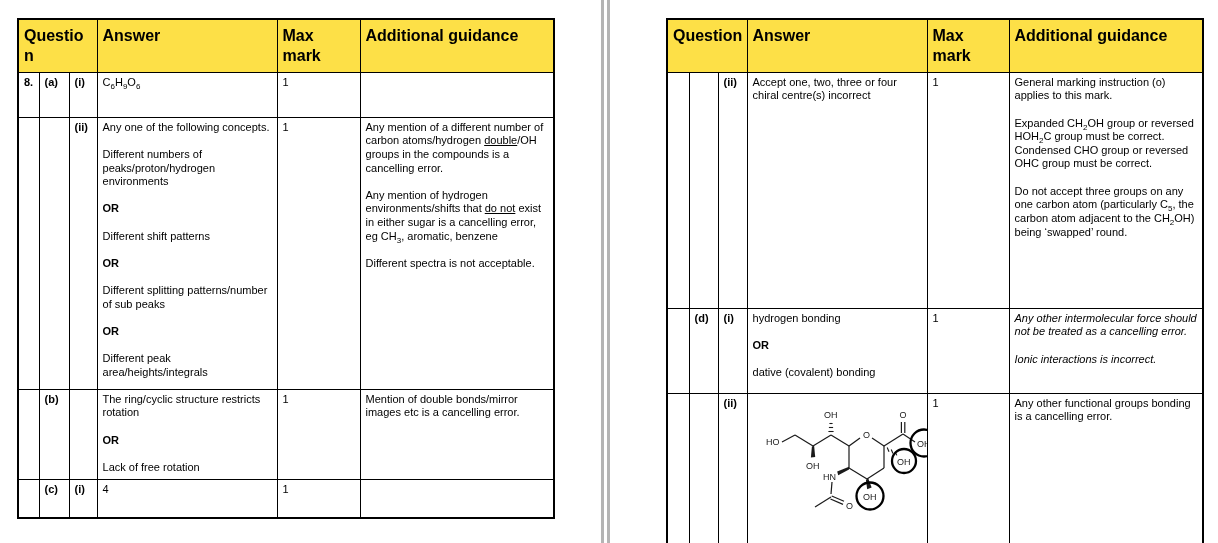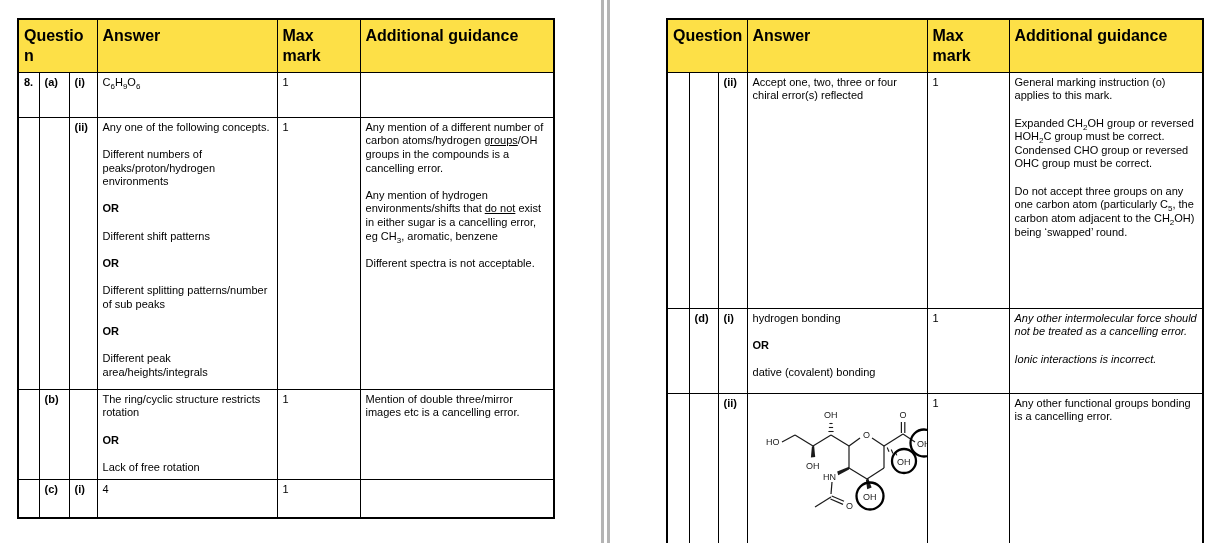--- a/index.html
+++ b/index.html
@@ -65,29 +65,29 @@
     <td>C<sub>6</sub>H<sub>9</sub>O<sub>6</sub></td>
     <td class="mm">1</td>
     <td></td>
   </tr>
   <tr style="height:272px">
     <td class="qc"></td>
     <td class="qc"></td>
     <td class="qc">(ii)</td>
     <td>Any one of the following concepts.<br><br>Different numbers of peaks/proton/hydrogen environments<br><br><b>OR</b><br><br>Different shift patterns<br><br><b>OR</b><br><br>Different splitting patterns/number of sub peaks<br><br><b>OR</b><br><br>Different peak area/heights/integrals</td>
     <td class="mm">1</td>
-    <td>Any mention of a different number of carbon atoms/hydrogen <u>groups</u>/OH groups in the compounds is a cancelling error.<br><br>Any mention of hydrogen environments/shifts that <u>do not</u> exist in either sugar is a cancelling error, eg CH<sub>3</sub>, aromatic, benzene<br><br>Different spectra is not acceptable.</td>
+    <td>Any mention of a different number of carbon atoms/hydrogen <u>double</u>/OH groups in the compounds is a cancelling error.<br><br>Any mention of hydrogen environments/shifts that <u>do not</u> exist in either sugar is a cancelling error, eg CH<sub>3</sub>, aromatic, benzene<br><br>Different spectra is not acceptable.</td>
   </tr>
   <tr style="height:90px">
     <td class="qc"></td>
     <td class="qc">(b)</td>
     <td class="qc"></td>
     <td>The ring/cyclic structure restricts rotation<br><br><b>OR</b><br><br>Lack of free rotation</td>
     <td class="mm">1</td>
-    <td>Mention of double three/mirror images etc is a cancelling error.</td>
+    <td>Mention of double bonds/mirror images etc is a cancelling error.</td>
   </tr>
   <tr style="height:39px">
     <td class="qc"></td>
     <td class="qc">(c)</td>
     <td class="qc">(i)</td>
     <td>4</td>
     <td class="mm">1</td>
     <td></td>
   </tr>
 </tbody>
@@ -108,21 +108,21 @@
       <tr style="height:29px">
     <th colspan="3">Question</th>
     <th>Answer</th>
     <th>Max mark</th>
     <th>Additional guidance</th>
   </tr>
   <tr style="height:236px">
     <td class="qc"></td>
     <td class="qc"></td>
     <td class="qc">(ii)</td>
-    <td>Accept one, two, three or four chiral error(s) reflected</td>
+    <td>Accept one, two, three or four chiral centre(s) incorrect</td>
     <td class="mm">1</td>
     <td>General marking instruction (o) applies to this mark.<br><br>Expanded CH<sub>2</sub>OH group or reversed HOH<sub>2</sub>C group must be correct.<br>Condensed CHO group or reversed OHC group must be correct.<br><br>Do not accept three groups on any one carbon atom (particularly C<sub>5</sub>, the carbon atom adjacent to the CH<sub>2</sub>OH) being ‘swapped’ round.</td>
   </tr>
   <tr style="height:85px">
     <td class="qc"></td>
     <td class="qc">(d)</td>
     <td class="qc">(i)</td>
     <td>hydrogen bonding<br><br><b>OR</b><br><br>dative (covalent) bonding</td>
     <td class="mm">1</td>
     <td class="just">Any other intermolecular force should not be treated as a cancelling error.<br><br>Ionic interactions is incorrect.</td>

